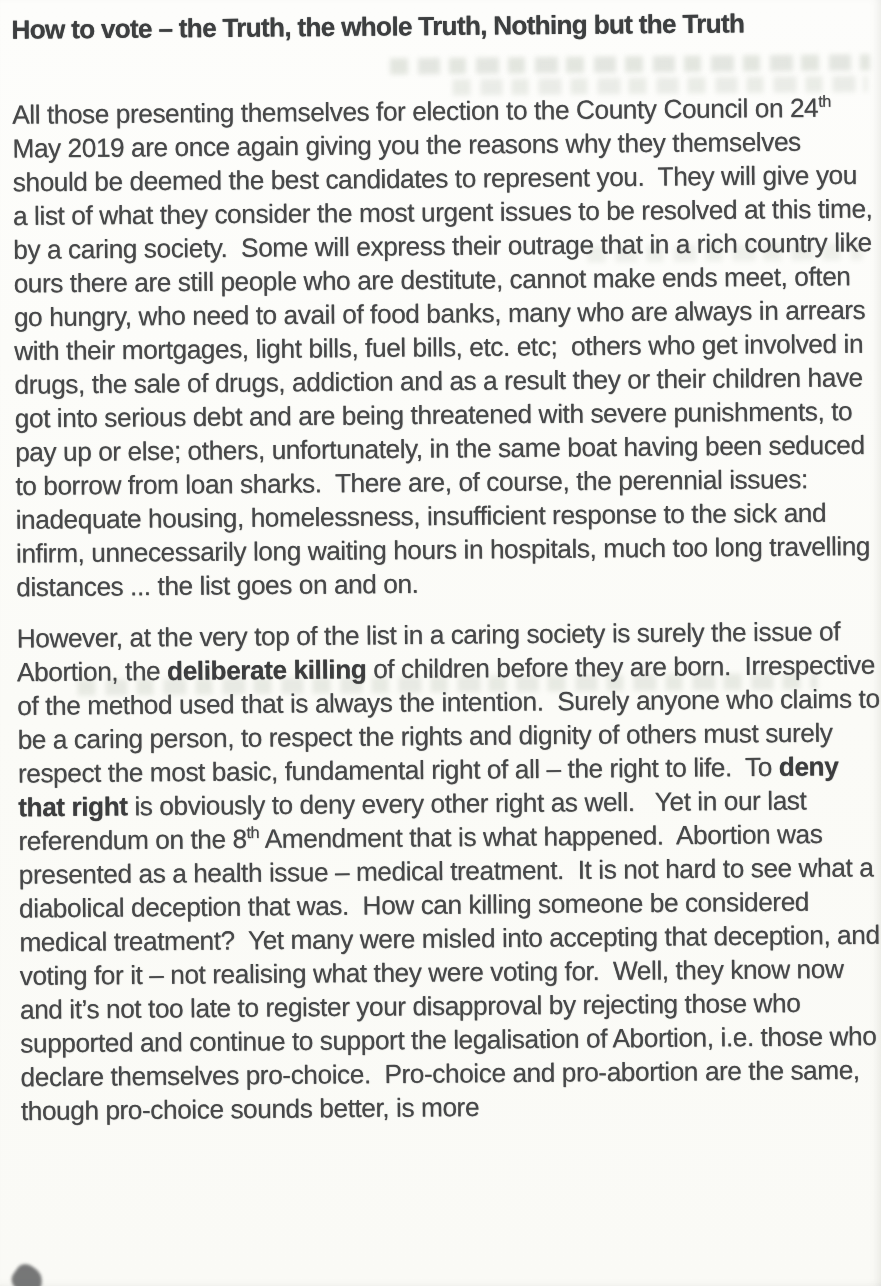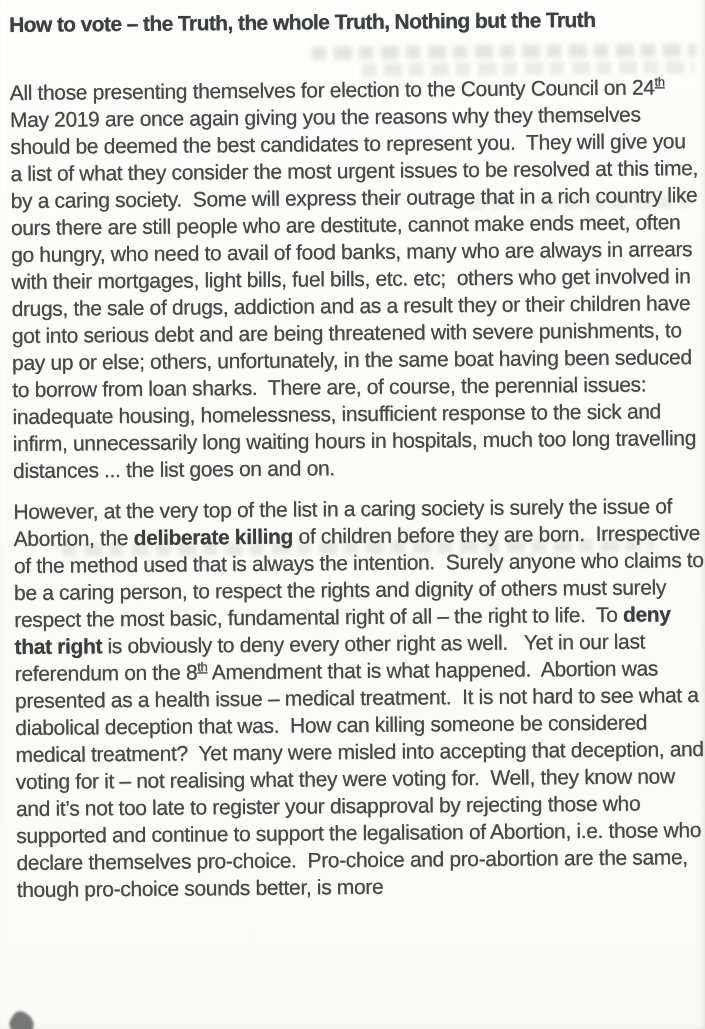--- a/index.html
+++ b/index.html
@@ -40,21 +40,20 @@
     letter-spacing: -0.35px;
     white-space: pre-wrap;
     color: #474849;
     text-shadow: 0.2px 0.2px 0.7px rgba(72,73,74,0.75);
   }
   .para b { font-weight: bold; color: #3c3d3e; }
   .para sup {
     font-size: 0.62em;
     line-height: 0;
     vertical-align: super;
-    text-decoration: underline;
   }
   
   .ghost {
     position: absolute;
     height: 13px;
     background: repeating-linear-gradient(90deg,
       rgba(168,178,160,0.55) 0px, rgba(168,178,160,0.55) 14px,
       rgba(168,178,160,0.0) 14px, rgba(168,178,160,0.0) 22px,
       rgba(150,160,145,0.45) 22px, rgba(150,160,145,0.45) 40px,
       rgba(150,160,145,0.0) 40px, rgba(150,160,145,0.0) 47px);

